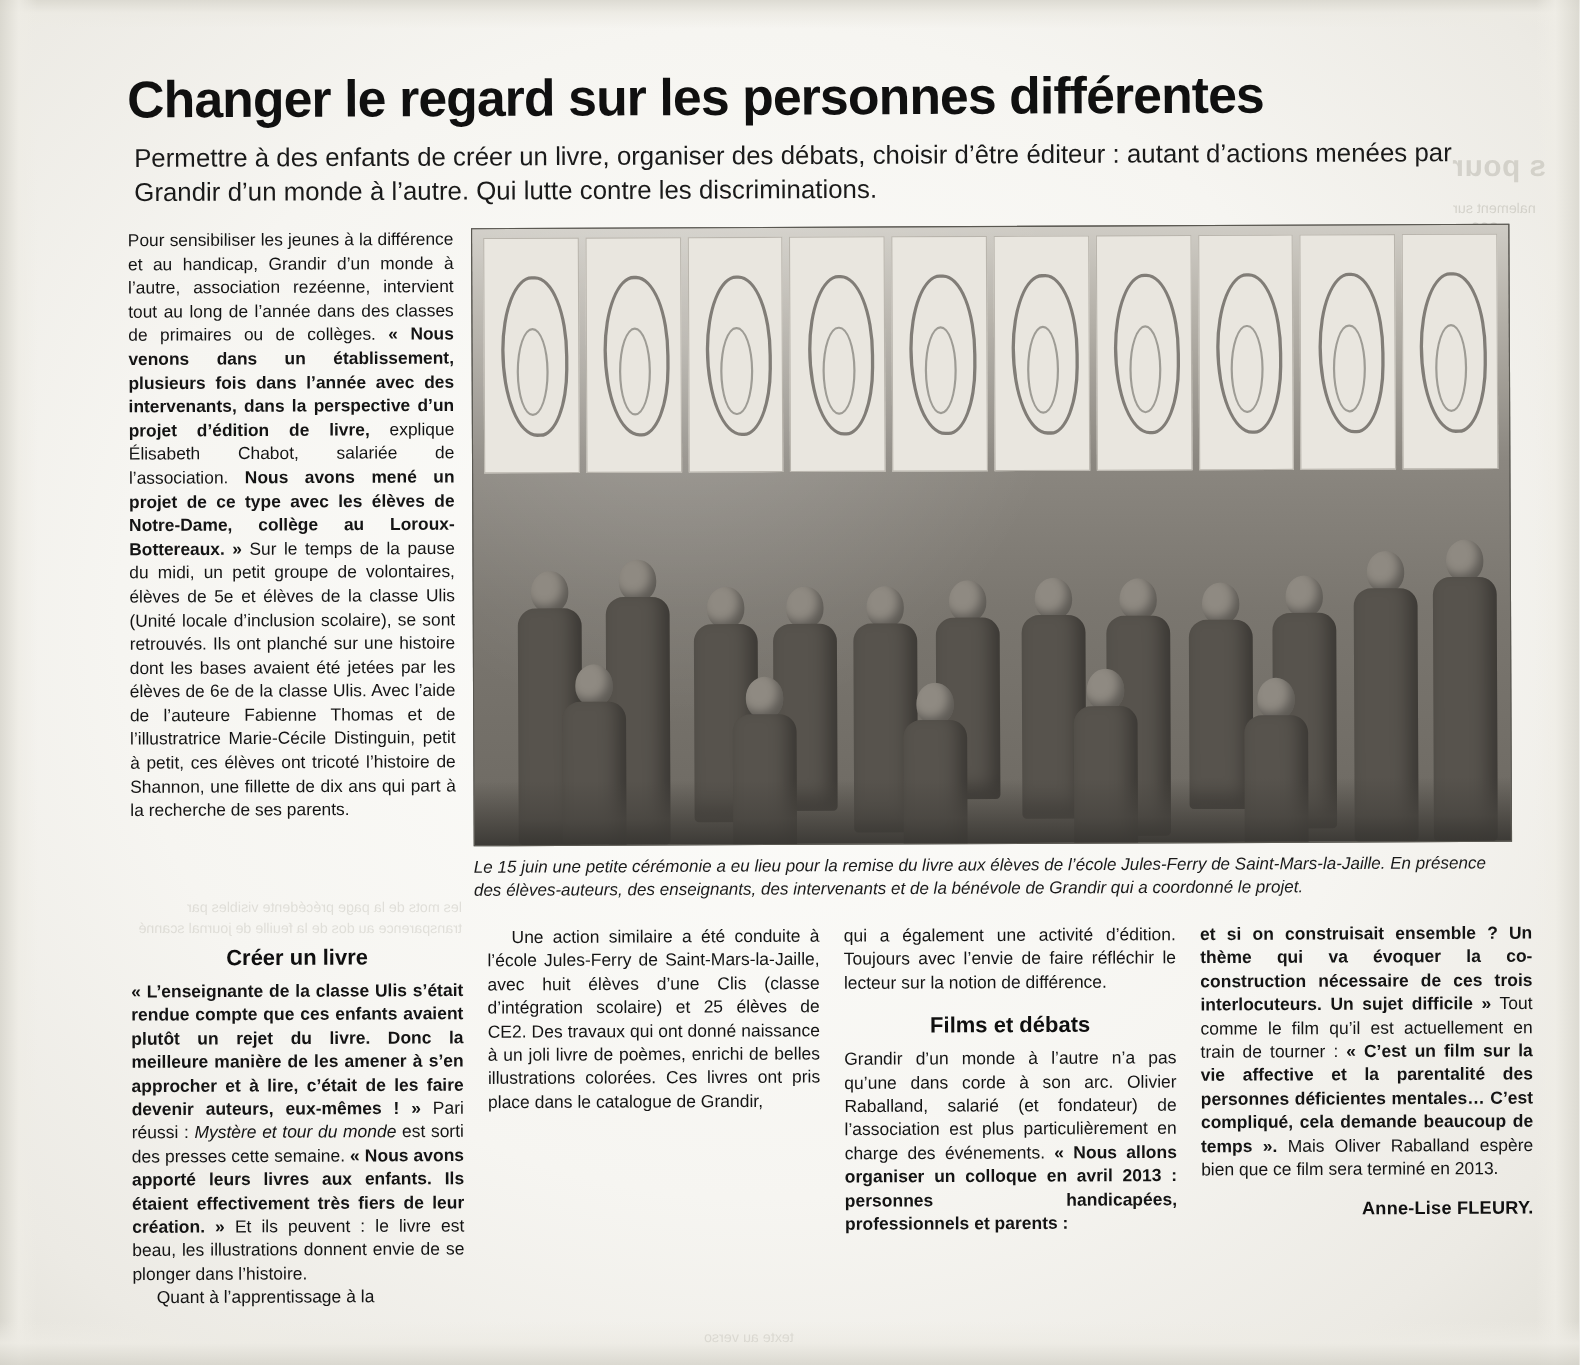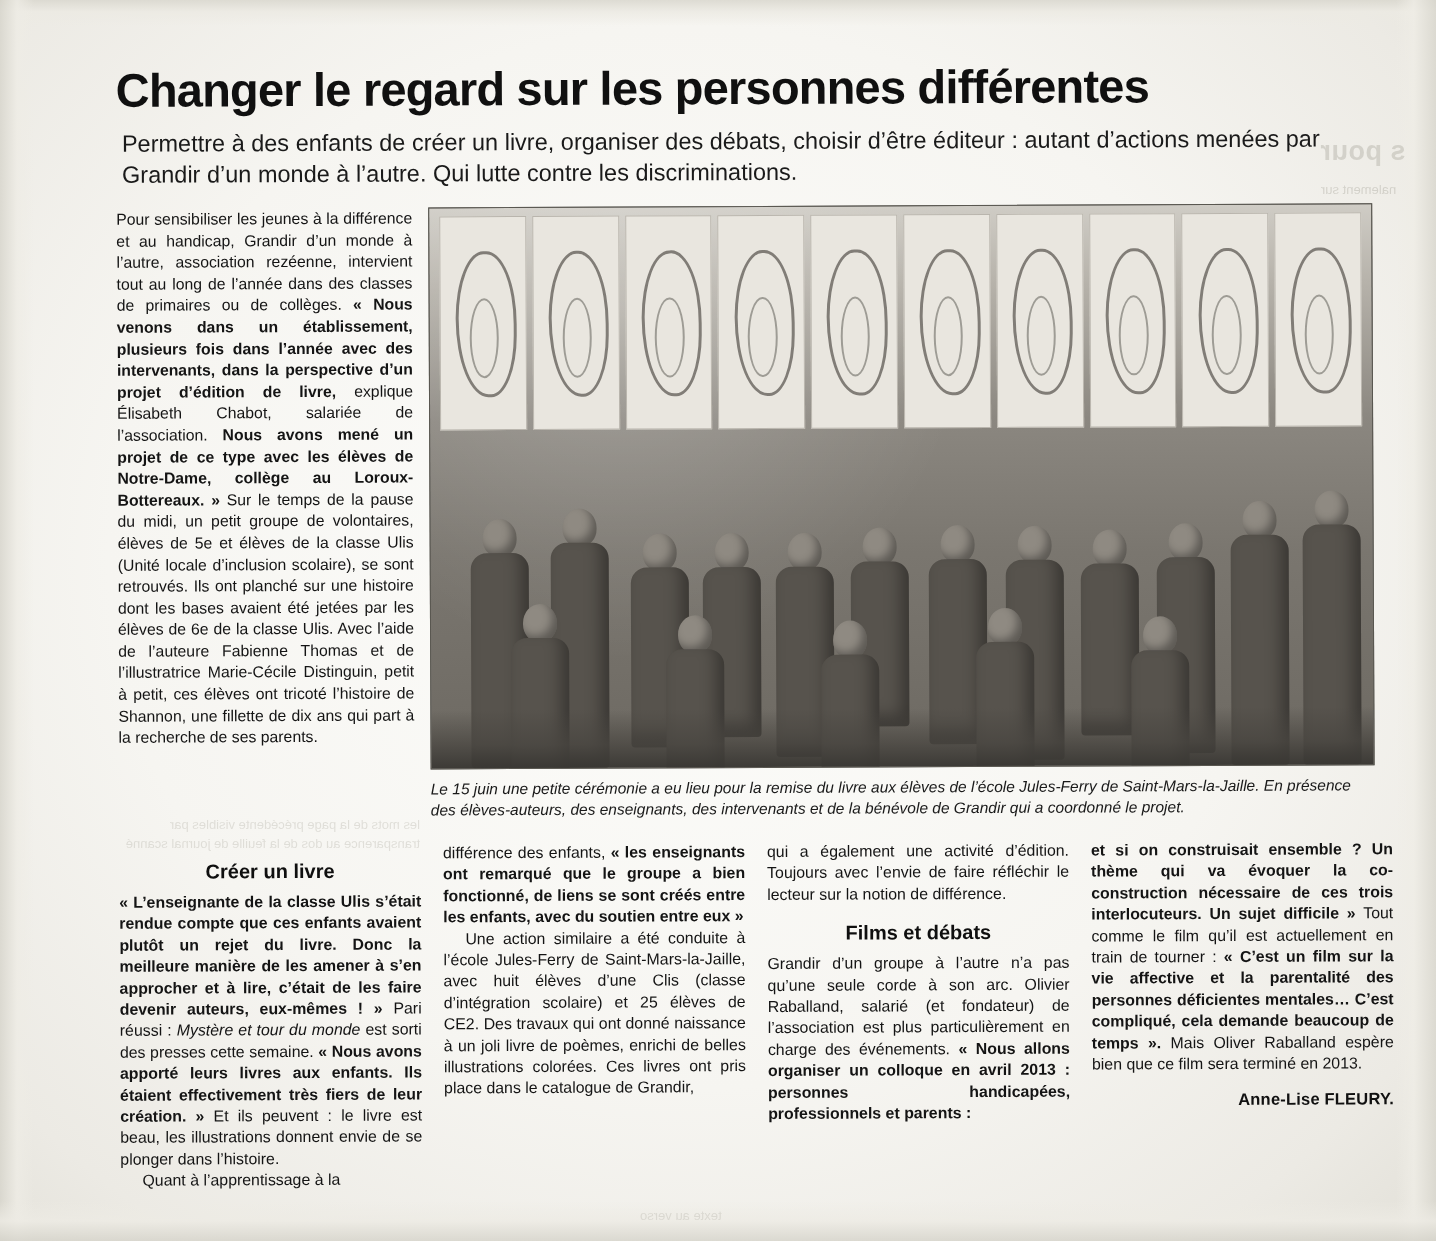--- a/index.html
+++ b/index.html
@@ -402,28 +402,27 @@
 
     <div class="lower">
 
       <div class="col">
         <h2 class="subhead left-head">Créer un livre</h2>
         <p class="body-text noindent"><b>« L’enseignante de la classe Ulis s’était rendue compte que ces enfants avaient plutôt un rejet du livre. Donc la meilleure manière de les amener à s’en approcher et à lire, c’était de les faire devenir auteurs, eux-mêmes ! »</b><span> Pari réussi : </span><i>Mystère et tour du monde</i><span> est sorti des presses cette semaine. </span><b>« Nous avons apporté leurs livres aux enfants. Ils étaient effectivement très fiers de leur création. »</b><span> Et ils peuvent : le livre est beau, les illustrations donnent envie de se plonger dans l’histoire.</span></p>
         <p class="body-text">Quant à l’apprentissage à la</p>
       </div>
 
       <div class="col">
-        <p class="body-text noindent"><span>différence des enfants, </span><b>« les enseignants ont remarqué que le groupe a bien fonctionné, de liens se sont créés entre les enfants, avec du soutien entre eux »</b></p>
         <p class="body-text">Une action similaire a été conduite à l’école Jules-Ferry de Saint-Mars-la-Jaille, avec huit élèves d’une Clis (classe d’intégration scolaire) et 25 élèves de CE2. Des travaux qui ont donné naissance à un joli livre de poèmes, enrichi de belles illustrations colorées. Ces livres ont pris place dans le catalogue de Grandir,</p>
       </div>
 
       <div class="col">
         <p class="body-text noindent">qui a également une activité d’édition. Toujours avec l’envie de faire réfléchir le lecteur sur la notion de différence.</p>
         <h2 class="subhead">Films et débats</h2>
-        <p class="body-text noindent"><span>Grandir d’un groupe à l’autre n’a pas qu’une seule corde à son arc. Olivier Raballand, salarié (et fondateur) de l’association est plus particulièrement en charge des événements. </span><b>« Nous allons organiser un colloque en avril 2013 : personnes handicapées, professionnels et parents :</b></p>
+        <p class="body-text noindent"><span>Grandir d’un monde à l’autre n’a pas qu’une dans corde à son arc. Olivier Raballand, salarié (et fondateur) de l’association est plus particulièrement en charge des événements. </span><b>« Nous allons organiser un colloque en avril 2013 : personnes handicapées, professionnels et parents :</b></p>
       </div>
 
       <div class="col">
         <p class="body-text noindent"><b>et si on construisait ensemble ? Un thème qui va évoquer la co-construction nécessaire de ces trois interlocuteurs. Un sujet difficile »</b><span> Tout comme le film qu’il est actuellement en train de tourner : </span><b>« C’est un film sur la vie affective et la parentalité des personnes déficientes mentales… C’est compliqué, cela demande beaucoup de temps ».</b><span> Mais Oliver Raballand espère bien que ce film sera terminé en 2013.</span></p>
         <div class="signature">Anne-Lise FLEURY.</div>
       </div>
 
     </div>
   </div>
 </div>

